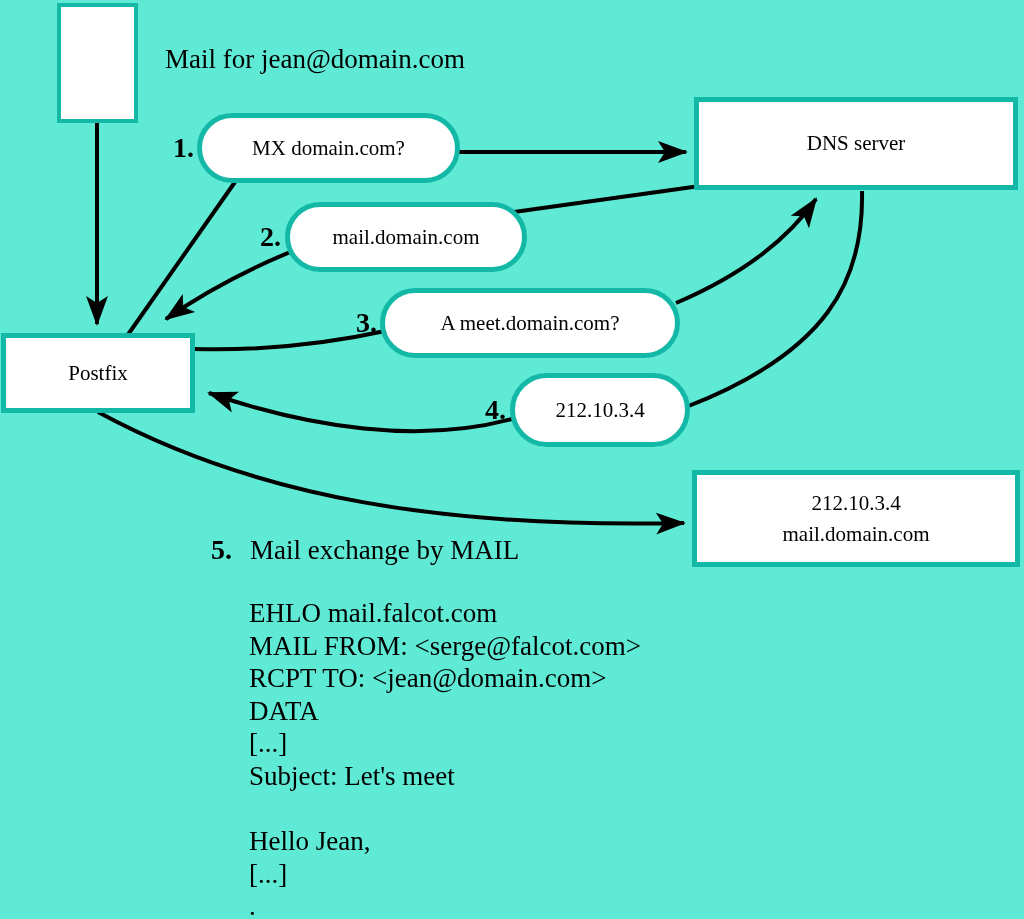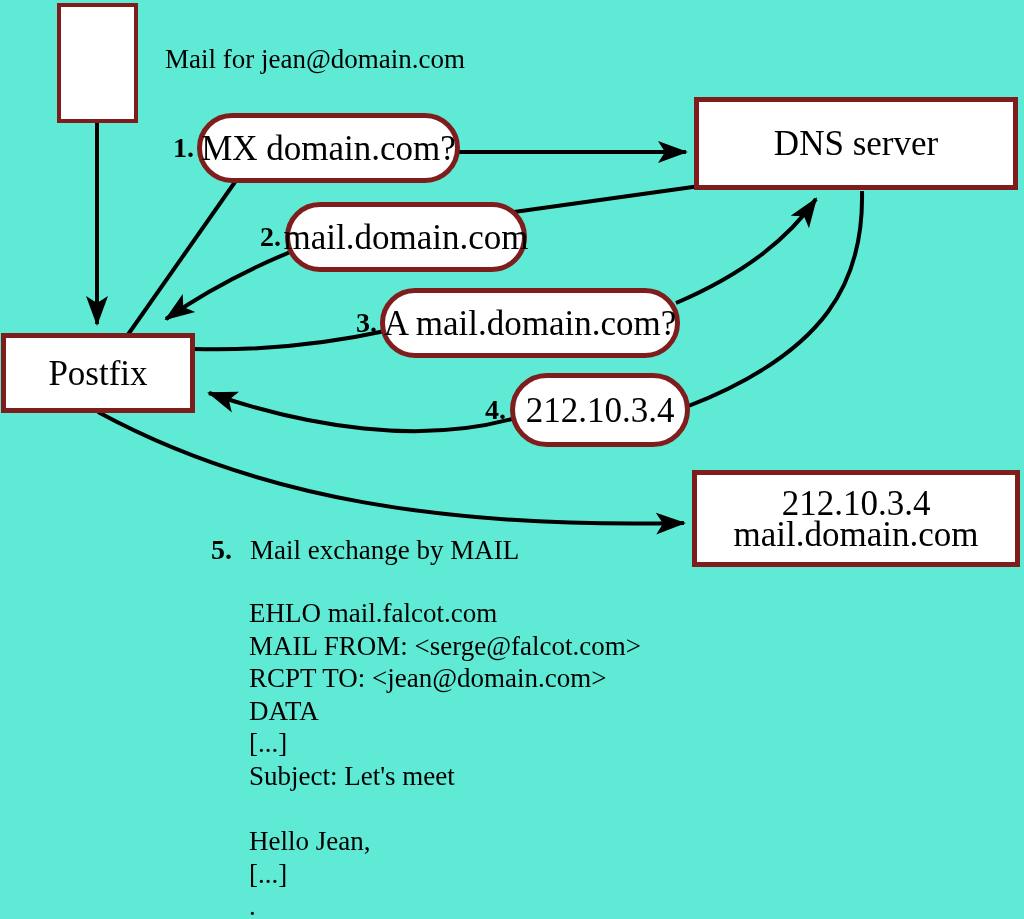--- a/index.html
+++ b/index.html
@@ -5,23 +5,23 @@
   html,body { margin:0; padding:0; background:#ffffff; }
   .canvas {
     position:relative; width:1024px; height:919px;
     background:#5eead4; color:#000;
     font-family:Liberation Serif, serif;
     overflow:hidden;
   }
   svg.connectors { position:absolute; left:0; top:0; z-index:1; }
   .node {
     position:absolute; box-sizing:border-box; background:#ffffff;
-    border:5px solid #7f1d1d; z-index:2;
+    border:5px solid #14b8a6; z-index:2;
     display:flex; flex-direction:column; align-items:center; justify-content:center;
-    font-size:35px; line-height:31px; text-align:left; white-space:nowrap;
+    font-size:21px; line-height:31px; text-align:left; white-space:nowrap;
   }
   .pill { border-radius:40px; }
   .envelope { border-width:4px; }
   .num {
     position:absolute; z-index:3; font-weight:bold; font-size:28px;
     text-align:right; white-space:nowrap;
   }
   .flabel { position:absolute; z-index:3; font-size:27px; white-space:nowrap; }
   .smtp {
     position:absolute; z-index:3; font-size:27px; line-height:32.6px;
@@ -70,21 +70,21 @@
     <span>mail.domain.com</span>
   </div>
 
   <div class="node pill" style="left:197px; top:113px; width:263px; height:70px;">
     <span>MX domain.com?</span>
   </div>
   <div class="node pill" style="left:285px; top:202px; width:242px; height:70px;">
     <span>mail.domain.com</span>
   </div>
   <div class="node pill" style="left:380px; top:288px; width:300px; height:70px;">
-    <span>A mail.domain.com?</span>
+    <span>A meet.domain.com?</span>
   </div>
   <div class="node pill" style="left:510px; top:373px; width:180px; height:74px;">
     <span>212.10.3.4</span>
   </div>
 
   <div class="num" style="left:120px; top:132px; width:74px;">1.</div>
   <div class="num" style="left:207px; top:221px; width:74px;">2.</div>
   <div class="num" style="left:303px; top:307px; width:74px;">3.</div>
   <div class="num" style="left:432px; top:394px; width:74px;">4.</div>
   <div class="num" style="left:160px; top:534px; width:72px;">5.</div>

